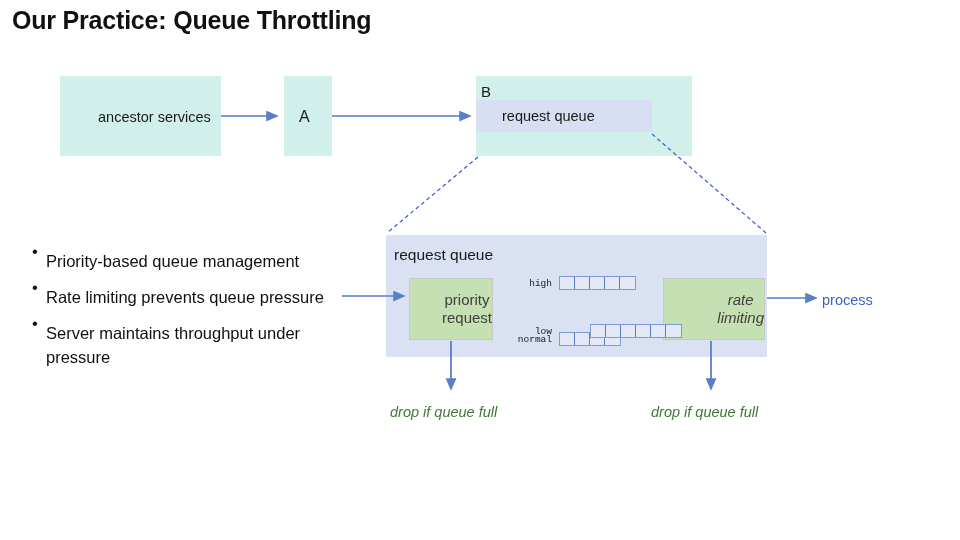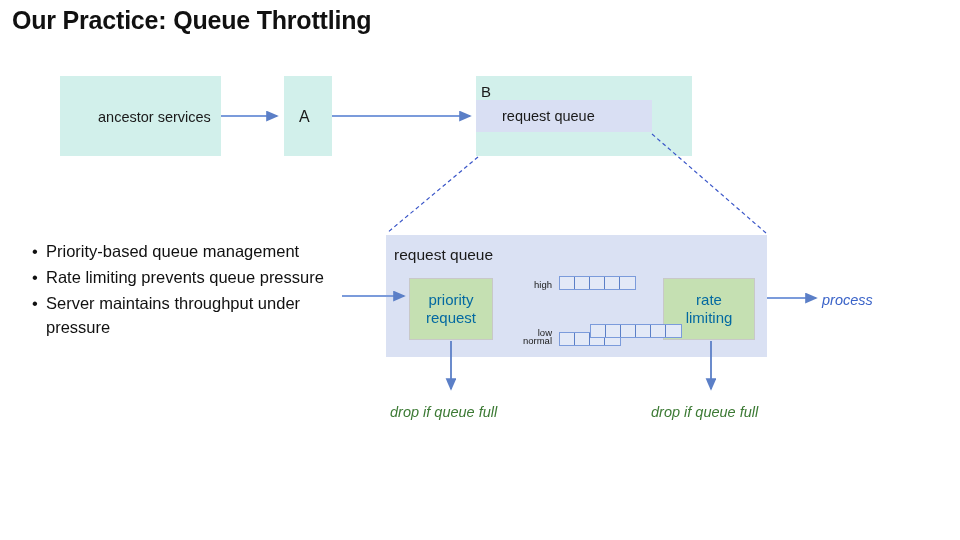--- a/index.html
+++ b/index.html
@@ -42,43 +42,43 @@
     position:absolute;
     background:#dae1f3;
     box-sizing:border-box;
   }
 
   .green-box{
     position:absolute;
     background:#c5e0b2;
     border:1px solid #c8c8c8;
     box-sizing:border-box;
-    display:flex;align-items:center;justify-content:center;
-    color:#0369a1;font-size:15px;line-height:1.22;text-align:center;
+    display:flex;align-items:center;justify-content:flex-end;
+    color:#404040;font-size:15px;line-height:1.22;text-align:center;
   }
 
   
-  .qrow{position:absolute;display:flex;align-items:flex-end;}
+  .qrow{position:absolute;display:flex;align-items:center;font-family:Liberation Mono, monospace;}
   .qlabel{
     font-size:9.5px;color:#1a1a1a;
     text-align:right;width:40px;margin-right:7px;
     white-space:nowrap;
   }
   .qcells{display:flex;border:1.4px solid #7b9bdb;box-sizing:border-box;height:14px;background:#e3e9f7;}
   .qcell{width:15px;height:100%;border-right:1.2px solid #5b7fc7;box-sizing:border-box;}
   .qcell:last-child{border-right:none;}
 
   
   .bullets{
     position:absolute;left:20px;top:240px;width:330px;
     font-size:16.5px;color:#111111;line-height:1.45;
   }
   .bullet{display:flex;margin-bottom:2px;}
   .bullet .dot{width:22px;flex:0 0 22px;text-align:center;}
-  .bullet .btxt{flex:1;}
+  .bullet .btxt{flex:1;margin-top:10px;}
 
   .green-note{
     position:absolute;
     color:#3c7a34;font-size:14.5px;line-height:1.35;font-style:italic;
   }
   .blue-note{
     position:absolute;
     color:#3a63c8;font-size:14.5px;
   }
 
@@ -120,21 +120,21 @@
   <div class="panel" style="left:382px;top:235px;width:381px;height:122px;"></div>
   <div class="box-label" style="left:390px;top:246px;font-size:15.5px;">request queue</div>
 
   <div class="green-box" style="left:405px;top:278px;width:84px;height:62px;">
     <div>
       <span>priority</span><br>
       <span>request</span>
     </div>
   </div>
 
-  <div class="green-box" style="left:659px;top:278px;width:92px;height:62px;">
+  <div class="green-box" style="left:659px;top:278px;width:102px;height:62px;font-style:italic;">
     <div>
       <span>rate</span><br>
       <span>limiting</span>
     </div>
   </div>
 
   <div class="qrow" style="left:508px;top:276px;">
     <span class="qlabel">high</span>
     <span class="qcells">
         <span class="qcell"></span>
@@ -158,21 +158,21 @@
     <span class="qcells">
         <span class="qcell"></span>
         <span class="qcell"></span>
         <span class="qcell"></span>
         <span class="qcell"></span>
         <span class="qcell"></span>
         <span class="qcell"></span>
       </span>
   </div>
 
-  <div class="blue-note" style="left:818px;top:292px;font-style:italic;">process</div>
+  <div class="blue-note" style="left:818px;top:292px;">process</div>
 
   <div class="green-note" style="left:386px;top:403px;width:150px;">drop if queue full</div>
 
   <div class="green-note" style="left:647px;top:403px;width:108px;">drop if queue full</div>
 
   <svg class="overlay" viewBox="0 0 960 540">
     <defs>
       <marker id="ah" markerWidth="7" markerHeight="7" refX="6" refY="3" orient="auto" markerUnits="strokeWidth">
         <path d="M0,0 L7,3 L0,6 z" fill="#5b7fc7"></path>
       </marker>

